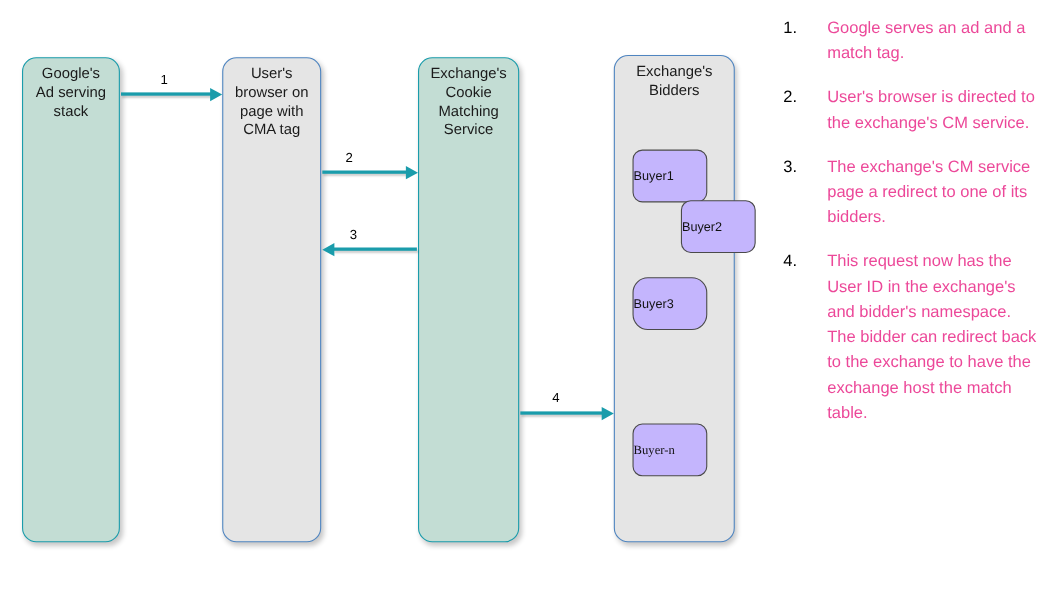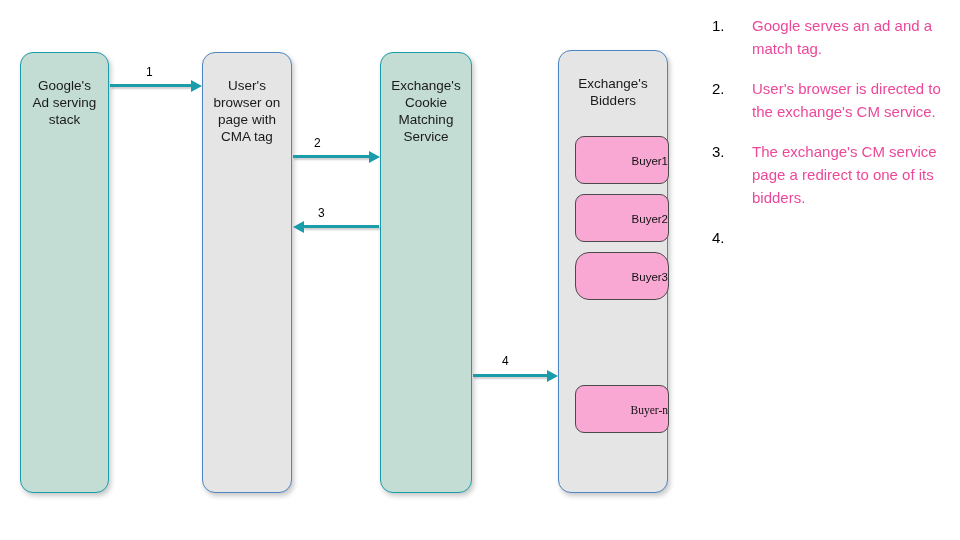--- a/index.html
+++ b/index.html
@@ -24,21 +24,21 @@
     height: 540px;
   }
 
   
   .lane {
     position: absolute;
     box-sizing: border-box;
     border-radius: 13px;
     border: 1px solid #1a8fa0;
     text-align: center;
-    padding-top: 24px;
+    padding-top: 5px;
     font-size: 13.5px;
     line-height: 17px;
     color: #1a1a1a;
     box-shadow: 2px 3px 5px rgba(0,0,0,0.22);
   }
   .lane.green {
     background: #c3ddd4;
     border-color: #1a9cab;
   }
   .lane.blue {
@@ -53,33 +53,33 @@
 
   #lane-google   { left: 20px;  top: 52px; width: 89px;  height: 441px; }
   #lane-browser  { left: 202px; top: 52px; width: 90px;  height: 441px; }
   #lane-cms      { left: 380px; top: 52px; width: 92px;  height: 441px; }
   #lane-bidders  { left: 558px; top: 50px; width: 110px; height: 443px; }
 
   
   .buyer {
     position: absolute;
     box-sizing: border-box;
-    width: 94px;
+    width: 68px;
     height: 48px;
     left: 575px;
-    background: #f9a8d4;
+    background: #c4b5fd;
     border: 1px solid #4a4a4a;
     border-radius: 9px;
     font-size: 11.5px;
     line-height: 48px;
-    text-align: right;
+    text-align: left;
     color: #111111;
   }
   #buyer-1 { top: 136px; }
-  #buyer-2 { top: 194px; }
+  #buyer-2 { top: 182px; margin-left: 44px; }
   #buyer-3 { top: 252px; border-radius: 14px; }
   #buyer-n { top: 385px; font-family: Liberation Serif, serif; }
 
   
   .arrow {
     position: absolute;
     height: 3px;
     background: #1a9cab;
     box-shadow: 1px 2px 2px rgba(0,0,0,0.20);
   }
@@ -202,17 +202,18 @@
       <div class="step-text">User's browser is directed to the exchange's CM service.</div>
     </div>
 
     <div class="step-row">
       <div class="step-num">3.</div>
       <div class="step-text">The exchange's CM service page a redirect to one of its bidders.</div>
     </div>
 
     <div class="step-row">
       <div class="step-num">4.</div>
+      <div class="step-text">This request now has the User ID in the exchange's and bidder's namespace. The bidder can redirect back to the exchange to have the exchange host the match table.</div>
     </div>
 
   </div>
 
 </div>
 
 </body></html>

